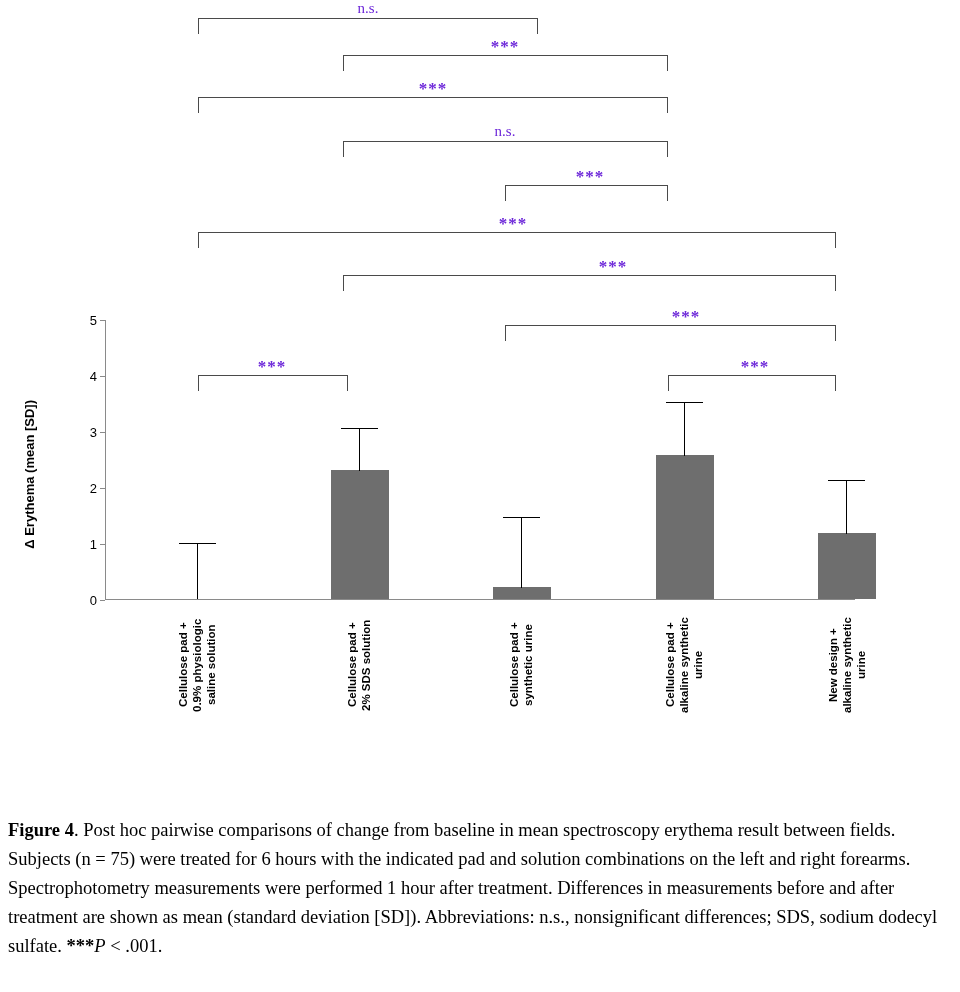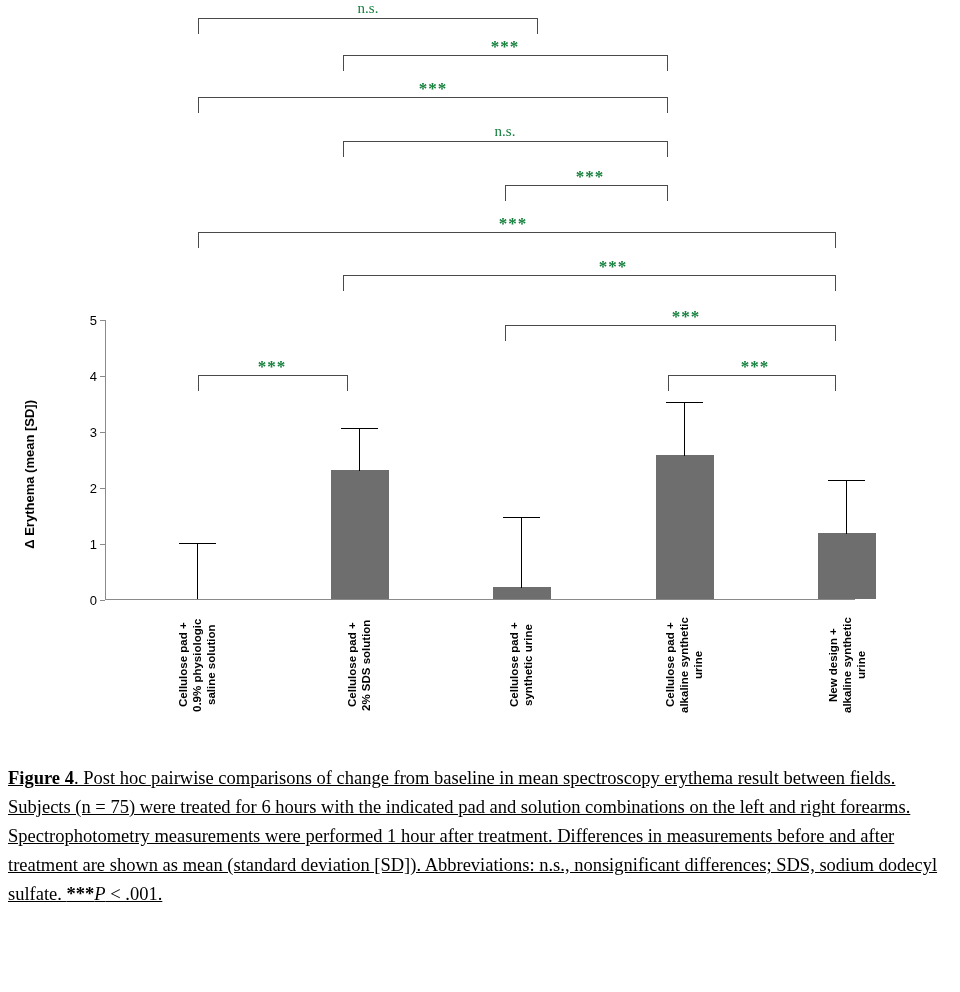--- a/index.html
+++ b/index.html
@@ -29,21 +29,21 @@
     position: absolute;
     box-sizing: border-box;
     border-top: 1.3px solid #4a4a4a;
     border-left: 1.3px solid #4a4a4a;
     border-right: 1.3px solid #4a4a4a;
   }
   .bracket-label {
     position: absolute;
     font-family: "Liberation Serif", serif;
     font-size: 15px;
-    color: #15803d;
+    color: #6d28d9;
     text-align: left;
     white-space: nowrap;
     transform: translateX(-50%);
   }
   .bracket-label.stars {
     font-weight: bold;
     font-size: 17px;
     letter-spacing: 1px;
   }
 
@@ -127,27 +127,26 @@
     transform: rotate(180deg);
     text-align: center;
     white-space: pre-line;
     color: #000;
   }
 
   
   #caption {
     position: absolute;
     left: 8px;
-    top: 764px;
+    top: 816px;
     width: 938px;
     font-family: "Liberation Serif", serif;
     font-size: 18.5px;
     line-height: 29px;
     color: #000;
-    text-decoration: underline;
   }
   #caption b { font-weight: bold; }
   #caption i { font-style: italic; }
 </style>
 </head>
 <body>
 
 <div id="figure">
 
   <div class="bracket" style="left:198px; top:18px; width:340px; height:16px;"></div>

